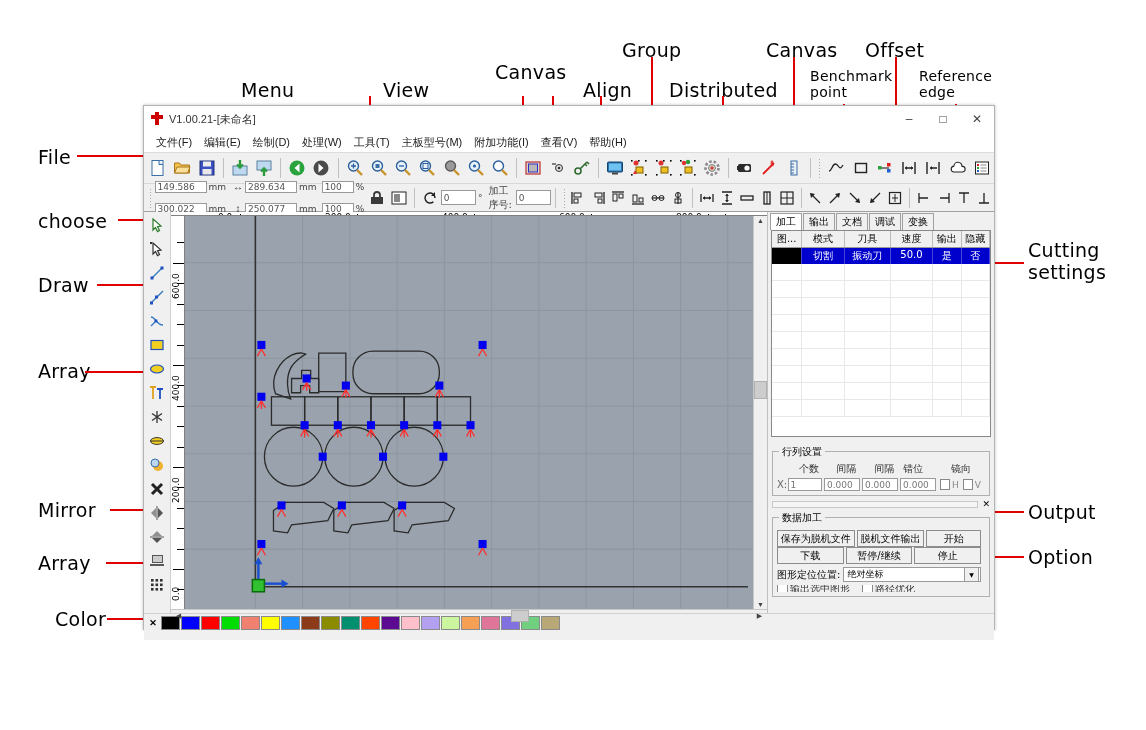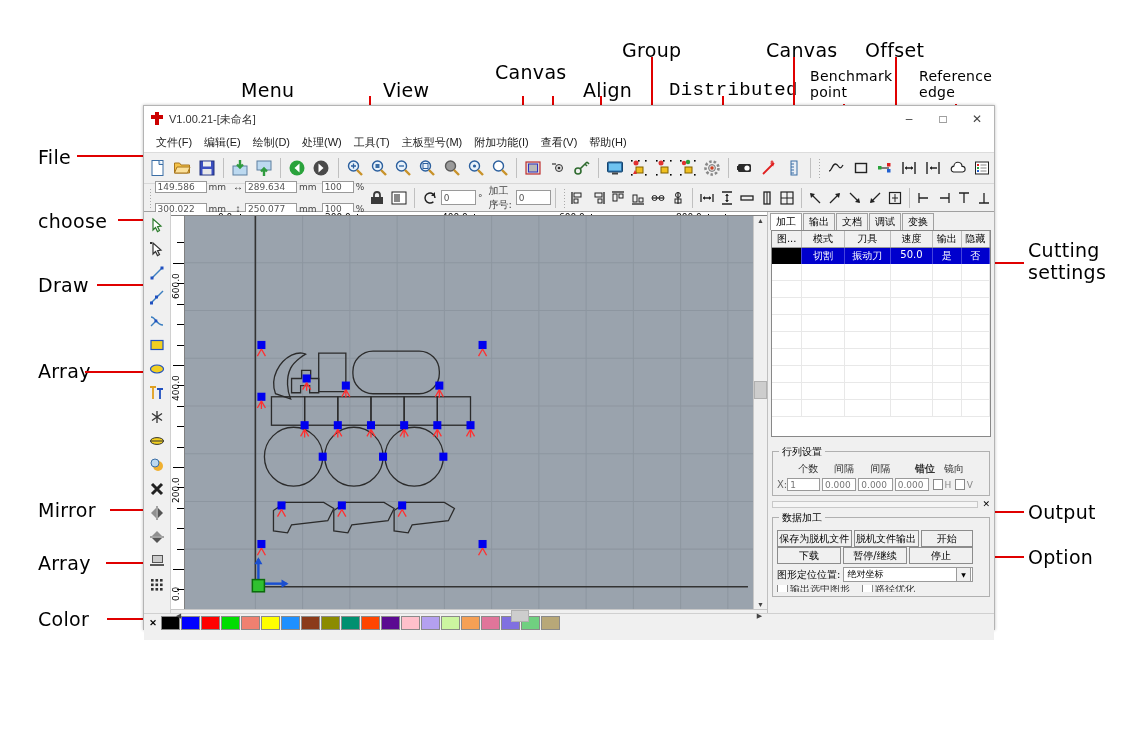--- a/index.html
+++ b/index.html
@@ -76,21 +76,21 @@
   .lt-head div{font-size:10px;text-align:center;border-right:1px solid #bbb;padding:1px 0;color:#000;
                font-family:"DejaVu Sans",sans-serif;}
   .lt-row{display:flex;background:#0000cd;}
   .lt-row div{font-size:10px;text-align:center;border-right:1px solid #4444dd;padding:1px 0;color:#fff;
               font-family:"DejaVu Sans",sans-serif;}
   .lt-row .swatch{background:#000;}
   .lt-empty{display:flex;height:16px;border-bottom:1px solid #e8e8e8;}
   .lt-empty div{border-right:1px solid #e8e8e8;}
   .col0{width:30px}.col1{width:42px}.col2{width:46px}.col3{width:42px}.col4{width:28px}.col5{width:28px}
 
-  .group{margin:4px 4px 0 4px;border:1px solid #b0b0b0;position:relative;padding:10px 16px 4px 4px;}
+  .group{margin:4px 4px 0 4px;border:1px solid #b0b0b0;position:relative;padding:10px 8px 4px 4px;}
   .group > .gtitle{position:absolute;top:-7px;left:6px;background:#f0f0f0;font-size:10px;padding:0 3px;
                    color:#000;font-family:"DejaVu Sans",sans-serif;}
   .rowgrid{display:flex;align-items:center;font-size:10px;font-family:"DejaVu Sans",sans-serif;color:#333;}
   .inp{border:1px solid #9a9a9a;background:#fff;height:13px;font-size:9px;color:#777;padding:0 2px;
        box-sizing:border-box;display:flex;align-items:center;font-family:"DejaVu Sans",sans-serif;}
   .btn{border:1px solid #8c8c8c;background:#f0f0f0;font-size:10px;text-align:center;color:#000;
        display:flex;align-items:center;justify-content:center;box-sizing:border-box;
        font-family:"DejaVu Sans",sans-serif;height:17px;}
   .combo{border:1px solid #9a9a9a;background:#fff;height:15px;display:flex;align-items:center;
          justify-content:space-between;font-size:9px;padding-left:3px;box-sizing:border-box;
@@ -107,35 +107,35 @@
   .statusbar{height:8px;background:#f0f0f0;}
 </style>
 </head>
 <body>
 
 <div class="anno" style="left:241px;top:79px;">Menu</div>
 <div class="anno" style="left:383px;top:79px;">View</div>
 <div class="anno" style="left:487px;top:61px;margin-left:8px;">Canvas</div>
 <div class="anno" style="left:583px;top:79px;">Align</div>
 <div class="anno" style="left:622px;top:39px;">Group</div>
-<div class="anno" style="left:669px;top:79px;font-family:Liberation Mono, monospace;">Distributed</div>
+<div class="anno" style="left:669px;top:79px;">Distributed</div>
 <div class="anno" style="left:766px;top:39px;">Canvas</div>
 <div class="anno small" style="left:810px;top:68px;">Benchmark
 point</div>
 <div class="anno" style="left:865px;top:39px;">Offset</div>
 <div class="anno small" style="left:919px;top:68px;">Reference
 edge</div>
 
 <div class="anno" style="left:38px;top:146px;">File</div>
 <div class="anno" style="left:38px;top:210px;">choose</div>
 <div class="anno" style="left:38px;top:274px;">Draw</div>
 <div class="anno" style="left:38px;top:360px;">Array</div>
 <div class="anno" style="left:38px;top:499px;">Mirror</div>
 <div class="anno" style="left:38px;top:552px;">Array</div>
-<div class="anno" style="left:38px;top:608px;">Color</div>
+<div class="anno" style="left:55px;top:608px;">Color</div>
 
 <div class="anno" style="left:1028px;top:239px;">Cutting
 settings</div>
 <div class="anno" style="left:1028px;top:501px;">Output</div>
 <div class="anno" style="left:1028px;top:546px;">Option</div>
 
 <div class="line v" style="left:369px;top:96px;height:38px;"></div>
 <div class="line v" style="left:552px;top:96px;height:54px;"></div>
 <div class="line v" style="left:522px;top:96px;height:238px;"></div>
 <div class="line v" style="left:600px;top:96px;height:78px;"></div>
@@ -1013,21 +1013,21 @@
           </div>
 
       </div>
 
       <div class="group" style="margin-top:14px;">
         <div class="gtitle">行列设置</div>
         <div class="rowgrid" style="padding-left:14px;">
           <div style="width:40px;text-align:center;">个数</div>
           <div style="width:42px;text-align:center;">间隔</div>
           <div style="width:42px;text-align:center;">间隔</div>
-          <div style="width:42px;text-align:right;font-weight:bold;">错位</div>
+          <div style="width:42px;text-align:left;">错位</div>
           <div style="width:44px;text-align:center;">镜向</div>
         </div>
         <div class="rowgrid" style="margin-top:2px;">
           <div style="width:12px;color:#666;">X:</div>
           <div class="inp" style="width:38px;margin-right:2px;">1</div>
           <div class="inp" style="width:40px;margin-right:2px;">0.000</div>
           <div class="inp" style="width:40px;margin-right:2px;">0.000</div>
           <div class="inp" style="width:40px;margin-right:4px;">0.000</div>
           <span class="cbx"></span>
           <span style="font-size:9px;color:#888;margin-right:4px;">H</span>

